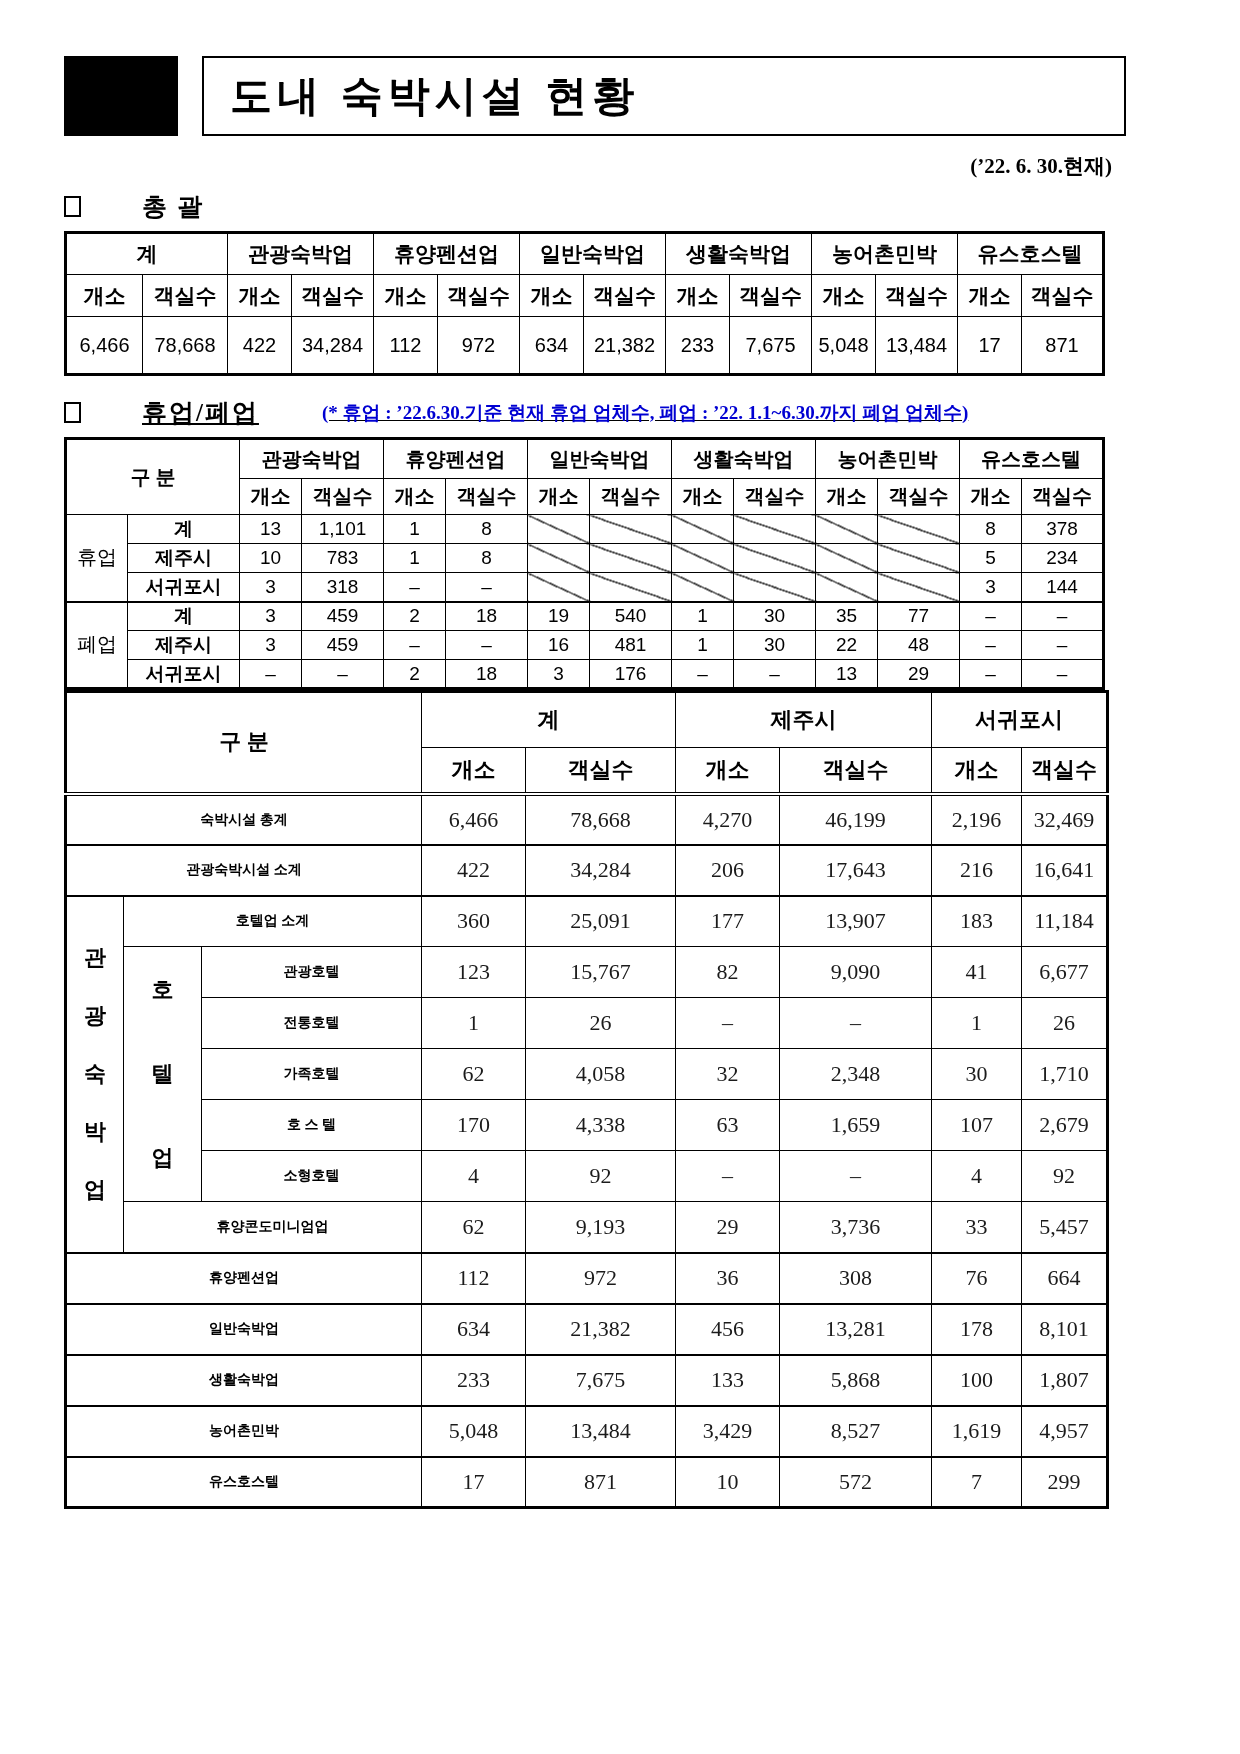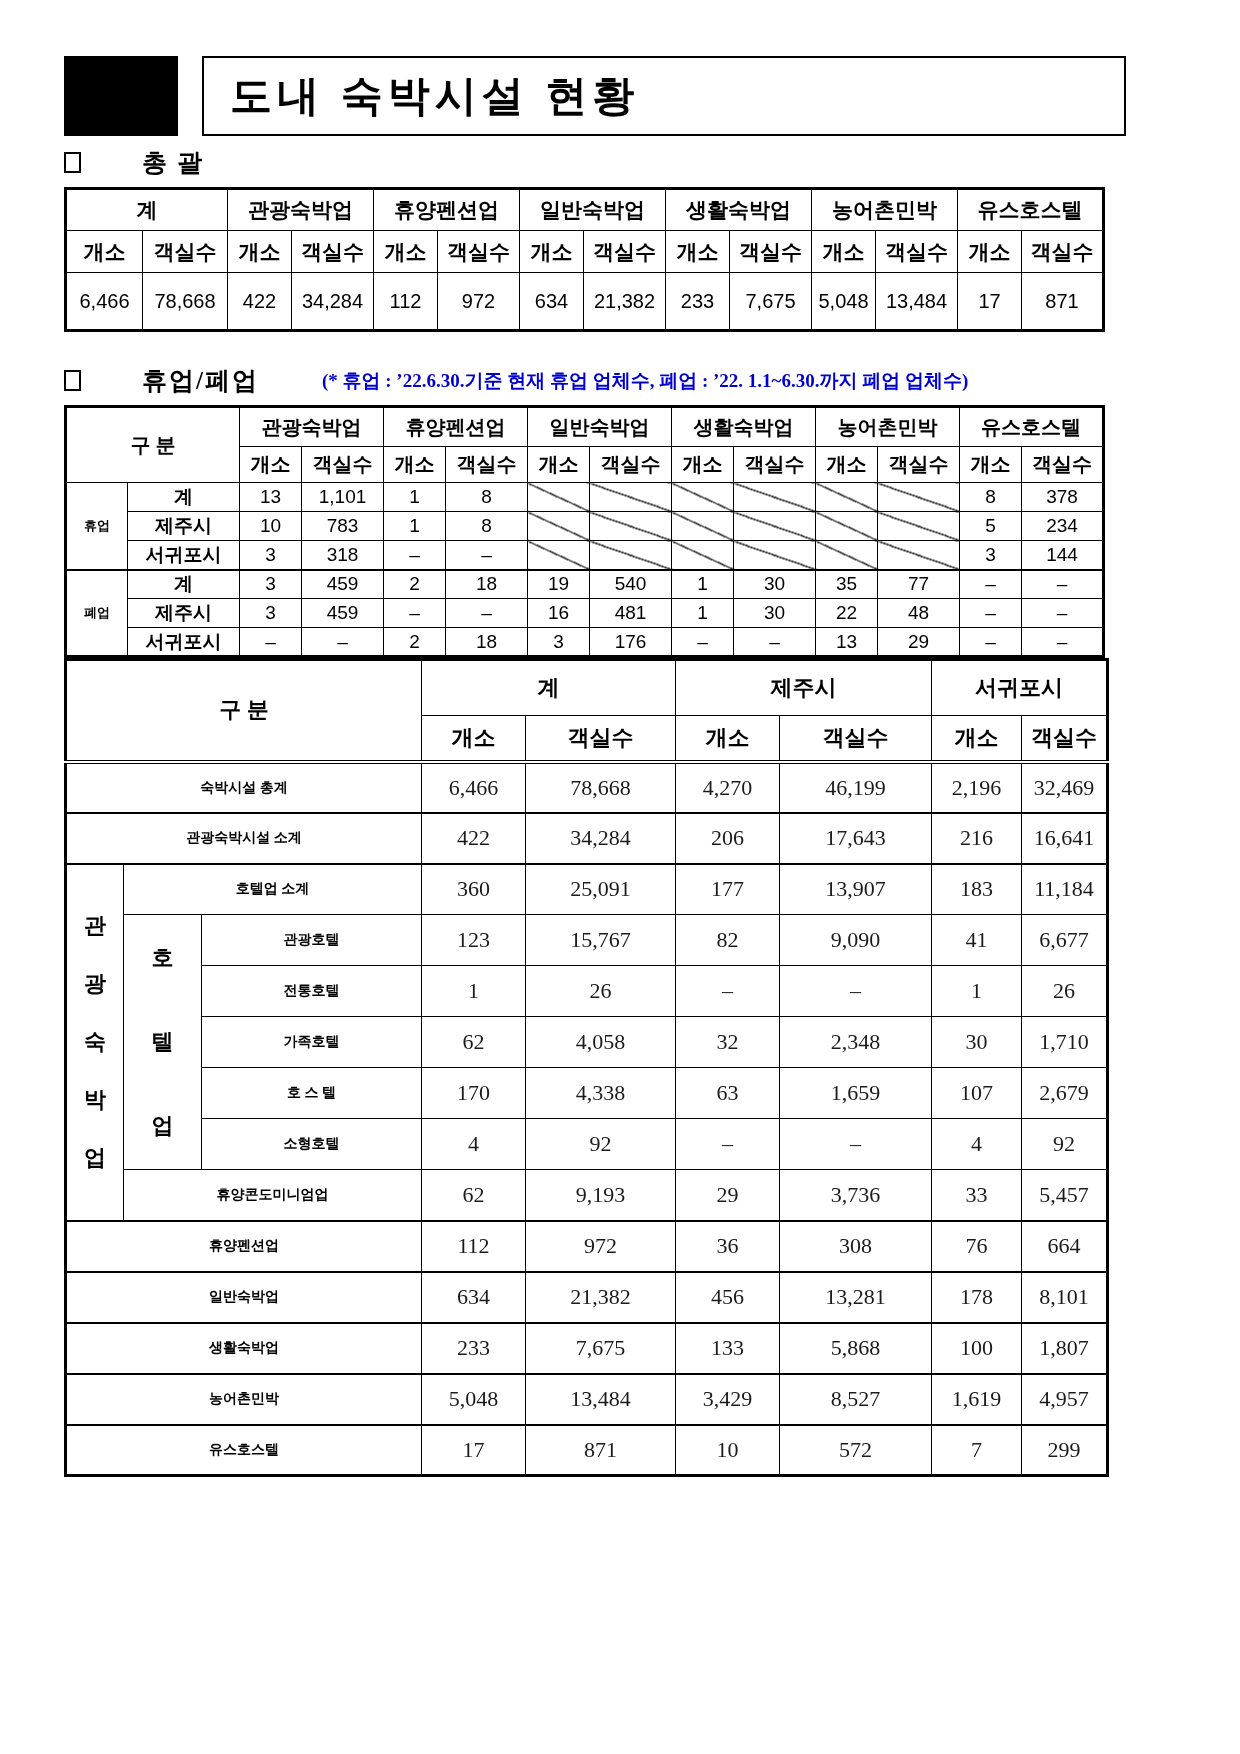--- a/index.html
+++ b/index.html
@@ -19,21 +19,21 @@
        font-weight:bold; font-size:42px; letter-spacing:5px; }
 
   .date-note { width:1048px; text-align:right; font-weight:bold; font-size:21px; margin-top:16px; }
 
   
   .sec { display:flex; align-items:center; font-size:25px; font-weight:bold;
          letter-spacing:2px; margin:10px 0 8px 0;gap:47px; }
   .sec .sq { width:17px; height:21px; border:2.5px solid #000; display:inline-block;
              margin-right:14px; flex:0 0 auto; }
   .sec .note { color:#0000d2; font-size:19px; letter-spacing:0; margin-left:16px; font-weight:bold; }
-  .sec2 { margin-top:32px; }
+  .sec2 { margin-top:20px;text-decoration:underline; }
   .sec3 { margin-top:26px; margin-bottom:22px; }
 
   
   table.t { border-collapse:collapse; table-layout:fixed; border:3px solid #000; background:#fff; }
   .t th, .t td { border:1px solid #000; text-align:center; vertical-align:middle; padding:0 2px; overflow:hidden; }
   .t th { font-weight:bold; }
   td.num { font-weight:normal; }
 
   
   #t1 { width:1038px; }
@@ -42,21 +42,21 @@
   #t1 th { font-size:21px; }
   #t1 td { font-size:20px; font-family:"Liberation Sans","DejaVu Sans",sans-serif; }
 
   
   #t2 { width:1038px; }
   #t2 thead tr.h1 { height:40px; }
   #t2 thead tr.h2 { height:36px; }
   #t2 tbody tr { height:29px; }
   #t2 th { font-size:20px; }
   #t2 td.num { font-size:19px; font-family:"Liberation Sans","DejaVu Sans",sans-serif; }
-  #t2 td.glabel { font-weight:bold; font-size:13px; }
+  #t2 td.glabel { font-weight:normal; font-size:20px; }
   #t2 td.rlabel { font-weight:bold; font-size:19px; }
   #t2 tr.gsep td { border-top:2.5px solid #000; }
   td.diag {
     background:linear-gradient(to top right,
       transparent calc(50% - 0.8px), #3a3a3a calc(50% - 0.8px),
       #3a3a3a calc(50% + 0.8px), transparent calc(50% + 0.8px));
   }
 
   
   #t3 { width:1042px; }
@@ -76,20 +76,21 @@
 
 <div class="page">
 
   <header class="title-row">
     <div class="title-black"></div>
     <div class="title-box">
       <h1>도내 숙박시설 현황</h1>
     </div>
   </header>
 
+  <div class="date-note">(’22. 6. 30.현재)</div>
 
   <section>
     <h2 class="sec">
       <span class="sq"></span>
       <span>총 괄</span>
     </h2>
     <table id="t1" class="t">
         <colgroup>
           <col style="width: 77px;">
           <col style="width: 85px;">

